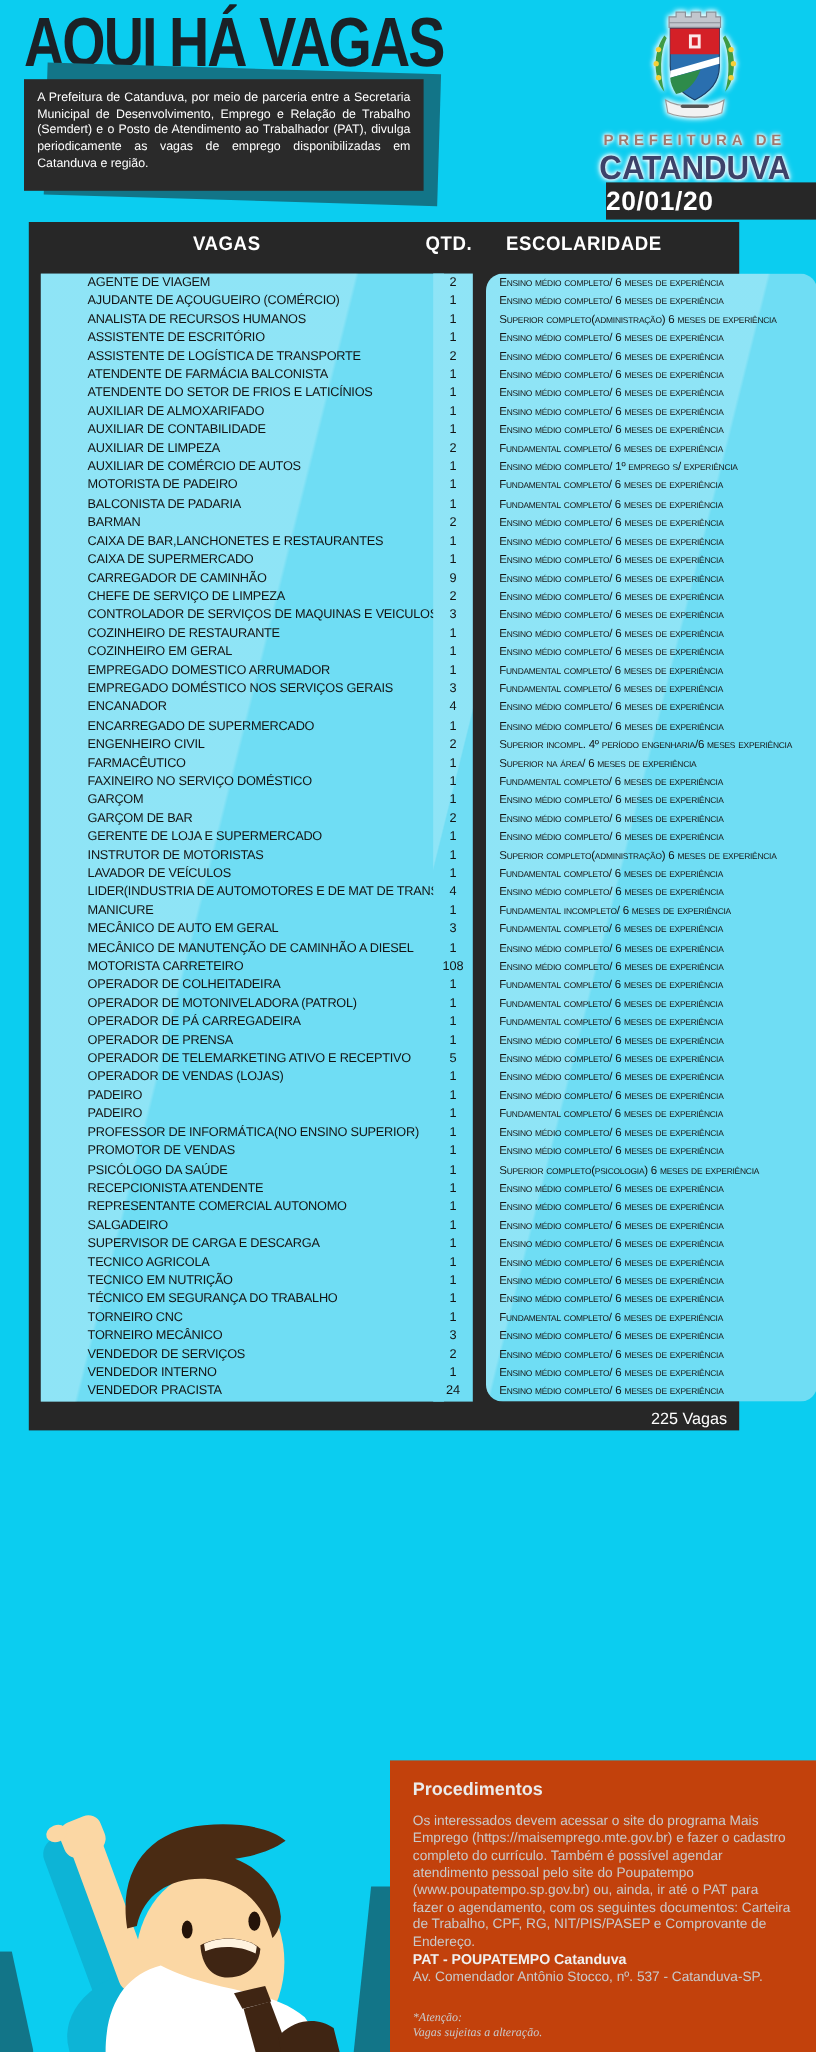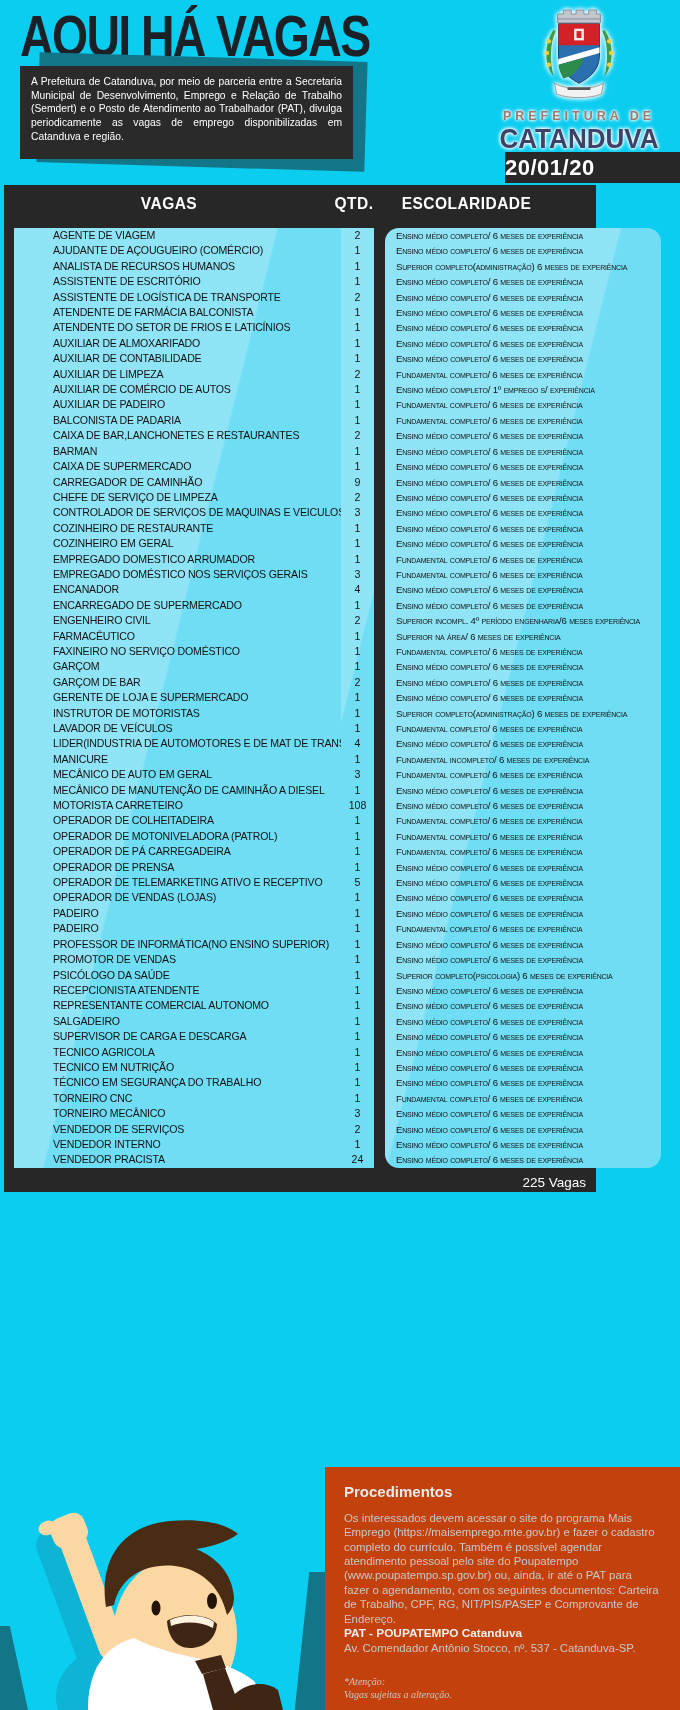--- a/index.html
+++ b/index.html
@@ -36,21 +36,21 @@
     text-shadow:0 0 3px #fff, 0 0 4px #fff, 0 0 6px #fff;
   }
   
   .date-box {
     position:absolute; left:505px; top:152px; width:175px; height:31px;
     background:#272727; color:#fff; font-size:22px; font-weight:bold;
     text-align:left; box-sizing:border-box; padding:3px 10px 0 0; letter-spacing:.5px;
   }
   
   .table-box {
-    position:absolute; left:4px; top:185px; width:592px; height:1007px;
+    position:absolute; left:24px; top:185px; width:592px; height:1007px;
     background:#272727;
   }
   .th { position:absolute; top:9px; color:#fff; font-weight:bold; font-size:16.5px; letter-spacing:.5px; text-align:center; transform:scaleX(.94); }
   .th-vagas { left:0; width:330px; }
   .th-qtd  { left:320px; width:60px; }
   .th-esc  { left:360px; width:205px; }
   .col {
     position:absolute; top:43px; height:940px; background-color:#6fddf4;
     background-image:linear-gradient(104deg, rgba(255,255,255,.22) 46%, rgba(255,255,255,0) 46.5%);
   }
@@ -137,24 +137,24 @@
         <div class="cell cell-job">AJUDANTE DE AÇOUGUEIRO (COMÉRCIO)</div>
         <div class="cell cell-job">ANALISTA DE RECURSOS HUMANOS</div>
         <div class="cell cell-job">ASSISTENTE DE ESCRITÓRIO</div>
         <div class="cell cell-job">ASSISTENTE DE LOGÍSTICA DE TRANSPORTE</div>
         <div class="cell cell-job">ATENDENTE DE FARMÁCIA BALCONISTA</div>
         <div class="cell cell-job">ATENDENTE DO SETOR DE FRIOS E LATICÍNIOS</div>
         <div class="cell cell-job">AUXILIAR DE ALMOXARIFADO</div>
         <div class="cell cell-job">AUXILIAR DE CONTABILIDADE</div>
         <div class="cell cell-job">AUXILIAR DE LIMPEZA</div>
         <div class="cell cell-job">AUXILIAR DE COMÉRCIO DE AUTOS</div>
-        <div class="cell cell-job">AUXILIAR DE PADEIRO</div>
+        <div class="cell cell-job">MOTORISTA DE PADEIRO</div>
         <div class="cell cell-job">BALCONISTA DE PADARIA</div>
+        <div class="cell cell-job">BARMAN</div>
         <div class="cell cell-job">CAIXA DE BAR,LANCHONETES E RESTAURANTES</div>
-        <div class="cell cell-job">BARMAN</div>
         <div class="cell cell-job">CAIXA DE SUPERMERCADO</div>
         <div class="cell cell-job">CARREGADOR DE CAMINHÃO</div>
         <div class="cell cell-job">CHEFE DE SERVIÇO DE LIMPEZA</div>
         <div class="cell cell-job">CONTROLADOR DE SERVIÇOS DE MAQUINAS E VEICULOS</div>
         <div class="cell cell-job">COZINHEIRO DE RESTAURANTE</div>
         <div class="cell cell-job">COZINHEIRO EM GERAL</div>
         <div class="cell cell-job">EMPREGADO DOMESTICO ARRUMADOR</div>
         <div class="cell cell-job">EMPREGADO DOMÉSTICO NOS SERVIÇOS GERAIS</div>
         <div class="cell cell-job">ENCANADOR</div>
         <div class="cell cell-job">ENCARREGADO DE SUPERMERCADO</div>

